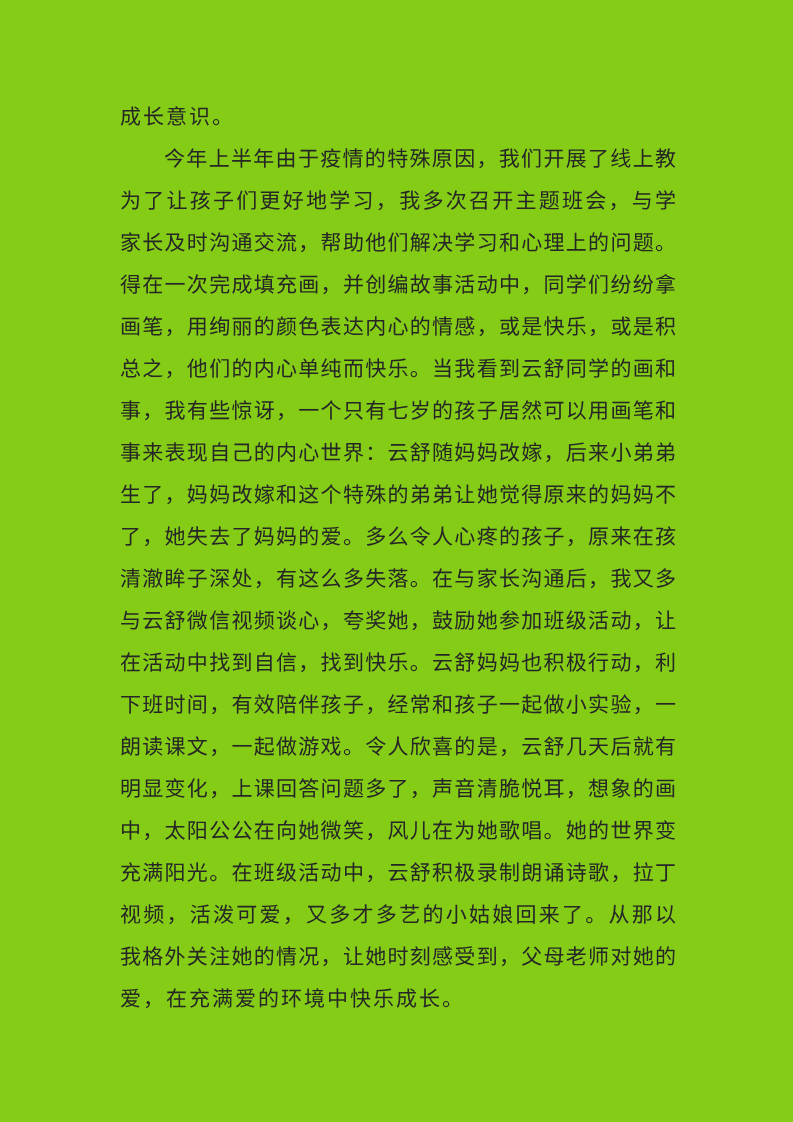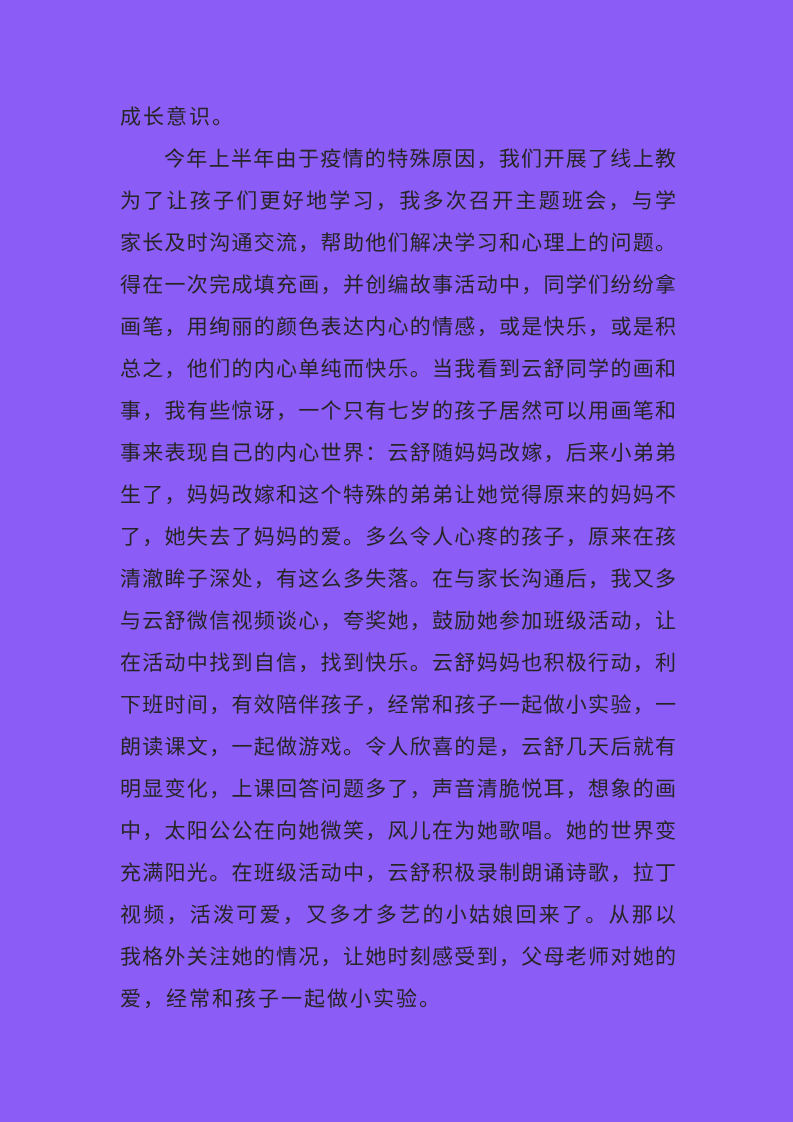--- a/index.html
+++ b/index.html
@@ -4,21 +4,21 @@
 <style>
   html, body {
     margin: 0;
     padding: 0;
     background: #ffffff;
   }
   .page {
     position: relative;
     width: 793px;
     height: 1122px;
-    background: #8b5cf6;
+    background: #84cc16;
     overflow: hidden;
     font-family: "Liberation Serif", "DejaVu Serif", serif;
   }
   .text-block {
     position: absolute;
     left: 120px;
     top: 96px;
     width: 557px;
     font-size: 21px;
     color: #262626;
@@ -63,16 +63,16 @@
         <div class="text-line justify">清澈眸子深处，有这么多失落。在与家长沟通后，我又多次</div>
         <div class="text-line justify">与云舒微信视频谈心，夸奖她，鼓励她参加班级活动，让她</div>
         <div class="text-line justify">在活动中找到自信，找到快乐。云舒妈妈也积极行动，利用</div>
         <div class="text-line justify">下班时间，有效陪伴孩子，经常和孩子一起做小实验，一起</div>
         <div class="text-line justify">朗读课文，一起做游戏。令人欣喜的是，云舒几天后就有了</div>
         <div class="text-line justify">明显变化，上课回答问题多了，声音清脆悦耳，想象的画面</div>
         <div class="text-line justify">中，太阳公公在向她微笑，风儿在为她歌唱。她的世界变得</div>
         <div class="text-line justify">充满阳光。在班级活动中，云舒积极录制朗诵诗歌，拉丁舞</div>
         <div class="text-line justify">视频，活泼可爱，又多才多艺的小姑娘回来了。从那以后，</div>
         <div class="text-line justify">我格外关注她的情况，让她时刻感受到，父母老师对她的关</div>
-        <div class="text-line">爱，经常和孩子一起做小实验。</div>
+        <div class="text-line">爱，在充满爱的环境中快乐成长。</div>
       </div>
   </div>
 </div>
 
 </body></html>

